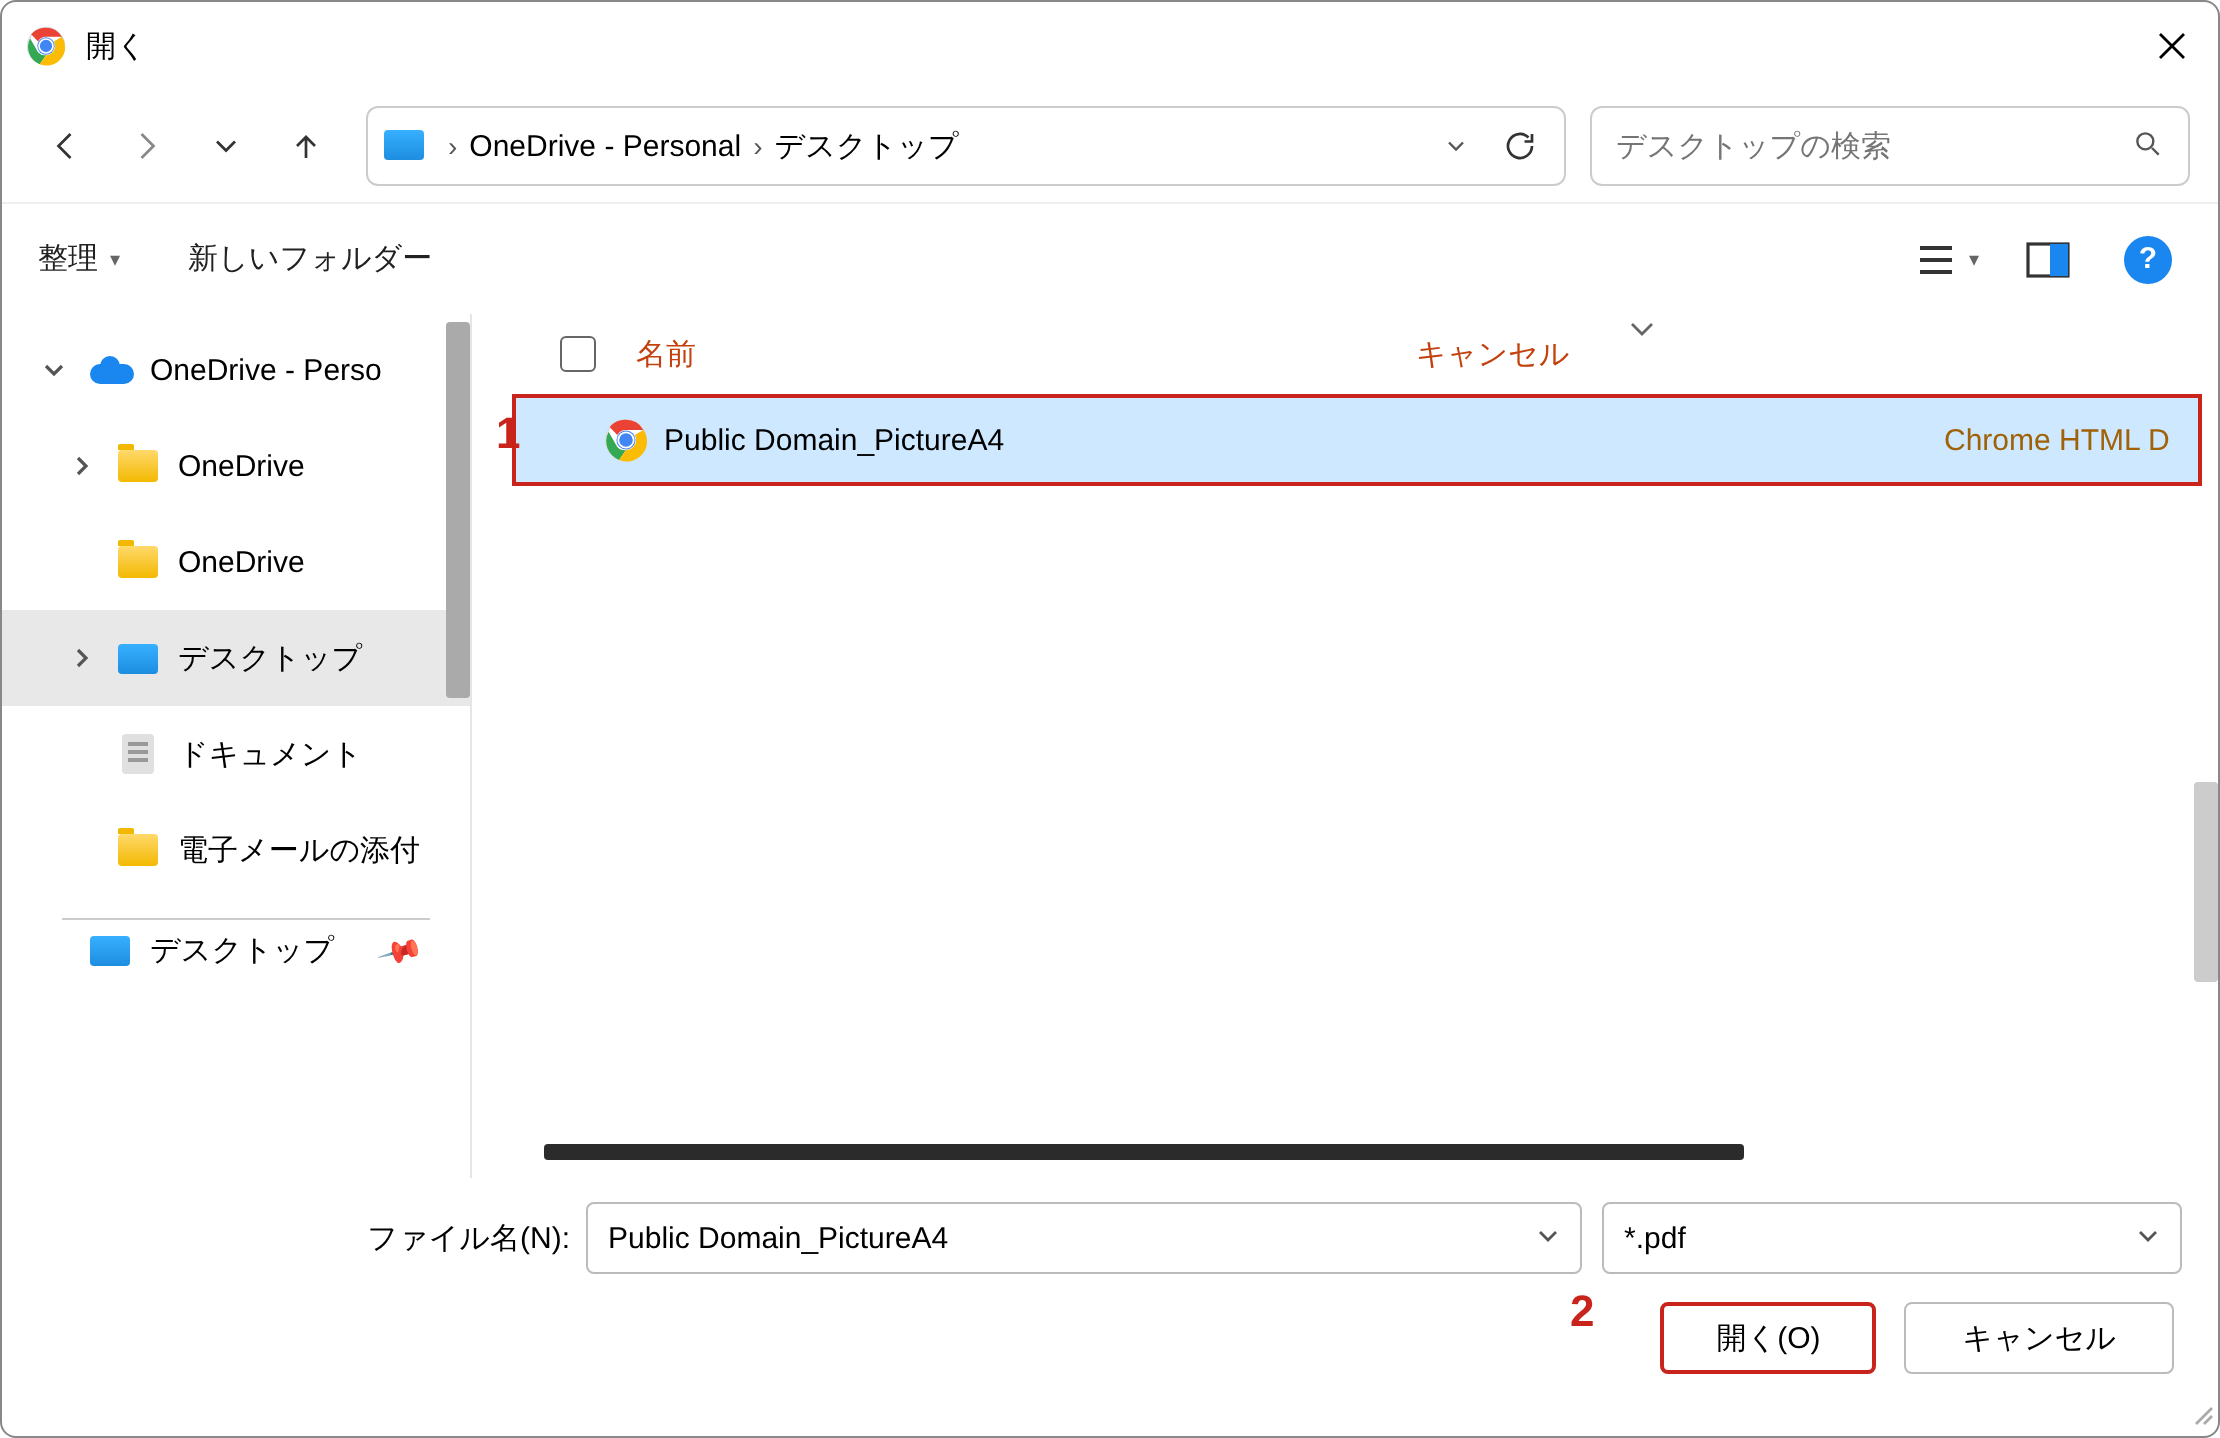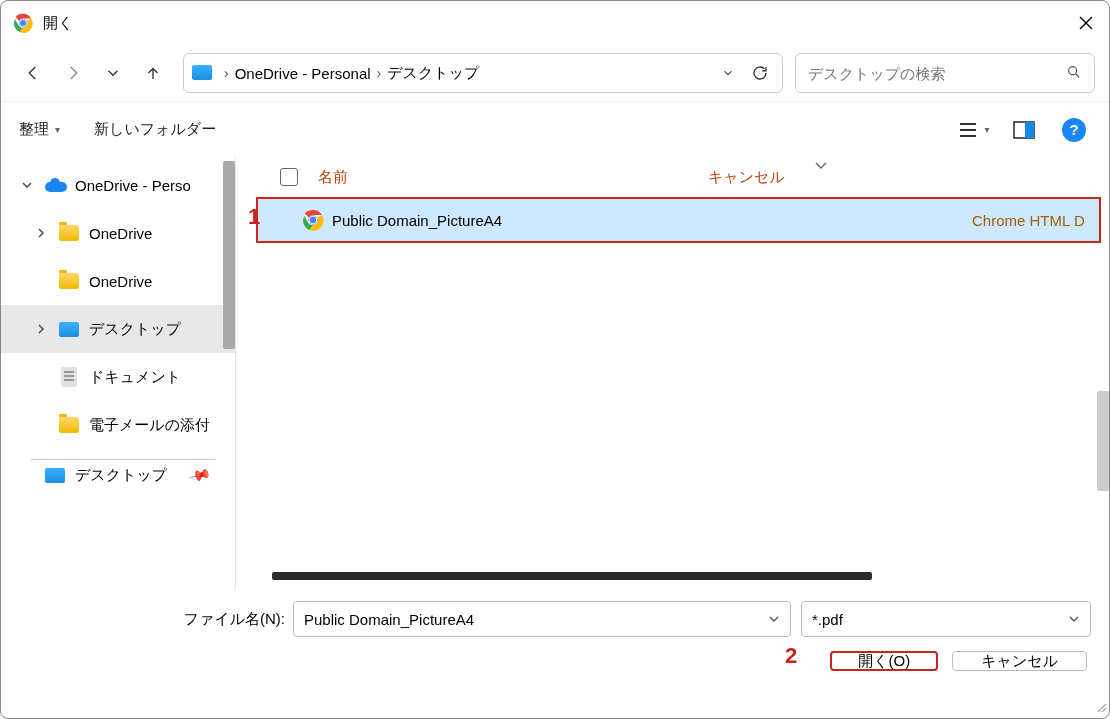--- a/index.html
+++ b/index.html
@@ -72,21 +72,21 @@
 .annot.a1 { left: 247px; top: 203px; }
 .annot.a2 { left: 784px; top: 642px; }
 
 
 .bottomarea { padding: 12px 18px 12px 0; }
 .filerow-bottom { display: flex; align-items: center; margin-bottom: 14px; }
 .filerow-bottom .lbl { width: 292px; text-align: right; padding-right: 8px; font-size: 15px; }
 .filerow-bottom .fnameinput { flex: 1; height: 36px; border: 1px solid #bbb; border-radius: 4px; display: flex; align-items: center; padding: 0 10px; font-size: 15px; justify-content: space-between; }
 .filerow-bottom .filter { width: 290px; height: 36px; border: 1px solid #bbb; border-radius: 4px; display: flex; align-items: center; padding: 0 10px; margin-left: 10px; font-size: 15px; justify-content: space-between; position: relative; }
 .buttonrow { display: flex; justify-content: flex-end; gap: 14px; padding-right: 4px; }
-.btn { height: 20px; padding: 0 28px; border: 1px solid #bbb; border-radius: 4px; background: #fff; font-size: 15px; display: flex; align-items: center; justify-content: center; }
+.btn { height: 36px; padding: 0 28px; border: 1px solid #bbb; border-radius: 4px; background: #fff; font-size: 15px; display: flex; align-items: center; justify-content: center; }
 .btn.highlight { border: 2px solid #c9241c; padding: 0 26px; }
 .resize-grip { position: absolute; right: 2px; bottom: 2px; color: #aaa; }
 
 
 .folder-ic { width: 20px; height: 16px; background: linear-gradient(#ffd96b,#f3b902); border-radius: 2px; position: relative; display: block; }
 .folder-ic::before { content: ""; position: absolute; top: -3px; left: 0; width: 8px; height: 3px; background: #f3b902; border-radius: 1px 1px 0 0; }
 .desktop-ic { width: 20px; height: 15px; background: linear-gradient(#37b0ff,#1d8de0); border-radius: 2px; display: block; position: relative; }
 .doc-ic { width: 16px; height: 20px; background: #e0e0e0; border-radius: 2px; position: relative; display: block; }
 .doc-ic::after { content:""; position:absolute; left:3px; top:4px; right:3px; height:2px; background:#999; box-shadow: 0 4px 0 #999, 0 8px 0 #999; }
 .pic-ic { width: 20px; height: 18px; background: #2b7cd3; border-radius: 3px; display: block; position: relative; }

